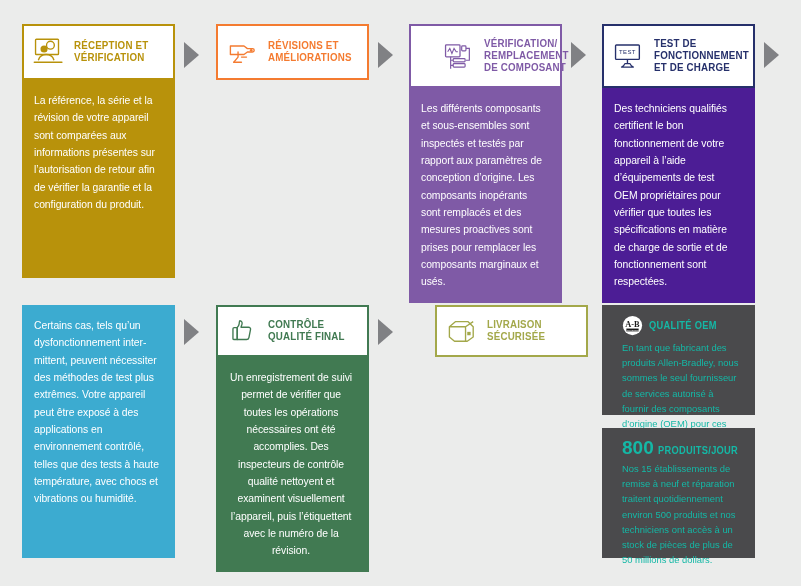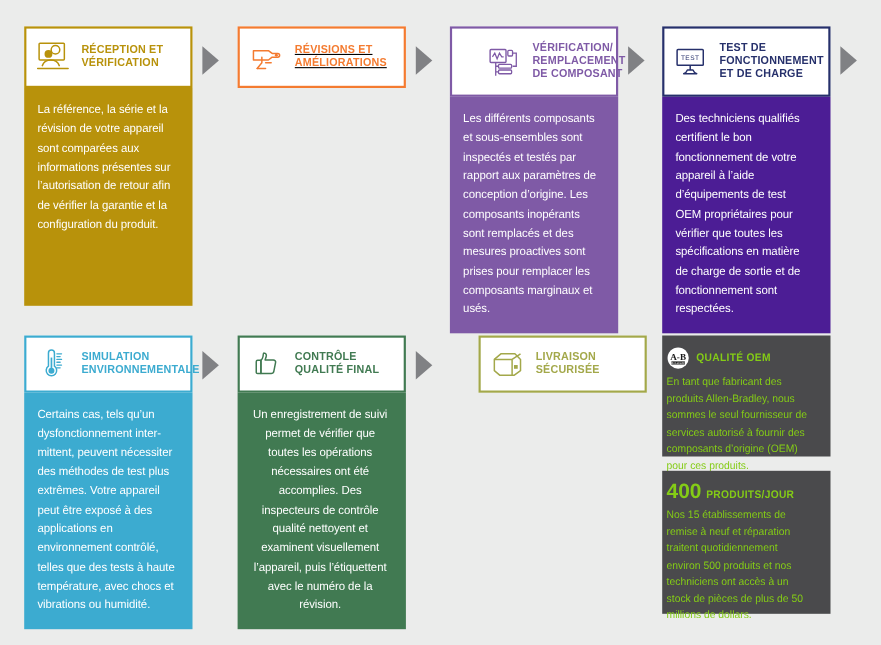--- a/index.html
+++ b/index.html
@@ -57,22 +57,22 @@
     border-top: 13px solid transparent;
     border-bottom: 13px solid transparent;
     border-left: 15px solid #808184;
   }
 
   
   .fact {
     position: absolute;
     width: 153px;
     background: #4a4a4c;
-    color: #84cc16;
-    padding: 10px 11px 11px 4px;
+    color: #14b8a6;
+    padding: 10px 11px 11px 20px;
   }
   .fact-head {
     display: flex;
     align-items: center;
     gap: 6px;
     margin-bottom: 4px;
   }
   .fact-title {
     font-size: 10px;
     font-weight: bold;
@@ -110,21 +110,21 @@
         <line x1="1.5" y1="30" x2="34" y2="30" stroke="#b8920b" stroke-width="1.7" stroke-linecap="round"></line>
       </svg>
       <div class="card-title" style="color:#b8920b;">RÉCEPTION ET VÉRIFICATION</div>
     </div>
     <div class="card-body" style="background:#b8920b;">
       <p>La référence, la série et la révision de votre appareil sont comparées aux informations présentes sur l’autorisation de retour afin de vérifier la garantie et la configuration du produit.</p>
     </div>
   </div>
   <div class="arrow" style="left:184px; top:42px;"></div>
 
-  <div class="card" style="left:216px; top:24px; height:254px;text-decoration:underline;">
+  <div class="card" style="left:216px; top:24px; height:254px;">
     <div class="card-head" style="border-color:#f47b30;">
       <svg class="card-icon" viewBox="0 0 40 36">
         <path d="M4 11h16l4 3h6a2 2 0 0 1 0 4h-6l-4 3H4z" fill="none" stroke="#f47b30" stroke-width="1.6" stroke-linejoin="round"></path>
         <path d="M13 18v6l-5 6" fill="none" stroke="#f47b30" stroke-width="1.6" stroke-linecap="round"></path>
         <path d="M8 30h9" fill="none" stroke="#f47b30" stroke-width="1.6" stroke-linecap="round"></path>
         <circle cx="28.5" cy="16" r="1.6" fill="#f47b30"></circle>
         <path d="M17 24h6" fill="none" stroke="#f47b30" stroke-width="1.5" stroke-linecap="round"></path>
       </svg>
       <div class="card-title" style="color:#f47b30;">RÉVISIONS ET AMÉLIORATIONS</div>
     </div>
@@ -160,29 +160,20 @@
       </svg>
       <div class="card-title" style="color:#26306b;">TEST DE FONCTIONNEMENT ET DE CHARGE</div>
     </div>
     <div class="card-body" style="background:#4c1d95;">
       <p>Des techniciens qualifiés certifient le bon fonctionnement de votre appareil à l’aide d’équipements de test OEM propriétaires pour vérifier que toutes les spécifications en matière de charge de sortie et de fonctionnement sont respectées.</p>
     </div>
   </div>
   <div class="arrow" style="left:764px; top:42px;"></div>
 
   <div class="card" style="left:22px; top:305px; height:253px;">
-    <div class="card-head" style="border-color:#3cabd0; min-height:52px;">
-      <svg class="card-icon" viewBox="0 0 40 36">
-        <path d="M13 6a3.2 3.2 0 0 1 6.4 0v14.2a5.6 5.6 0 1 1-6.4 0z" fill="none" stroke="#3cabd0" stroke-width="1.6"></path>
-        <circle cx="16.2" cy="25" r="3.2" fill="#3cabd0"></circle>
-        <rect x="15.3" y="11" width="1.8" height="12" fill="#3cabd0"></rect>
-        <path d="M22 7h5M22 10h3.5M22 13h5M22 16h3.5M22 19h5M22 22h3.5" stroke="#3cabd0" stroke-width="1.4" stroke-linecap="round"></path>
-      </svg>
-      <div class="card-title" style="color:#3cabd0;">SIMULATION ENVIRONNEMENTALE</div>
-    </div>
     <div class="card-body" style="background:#3cabd0;">
       <p>Certains cas, tels qu’un dysfonctionnement inter-mittent, peuvent nécessiter des méthodes de test plus extrêmes. Votre appareil peut être exposé à des applications en environnement contrôlé, telles que des tests à haute température, avec chocs et vibrations ou humidité.</p>
     </div>
   </div>
   <div class="arrow" style="left:184px; top:319px;"></div>
 
   <div class="card" style="left:216px; top:305px; height:253px;">
     <div class="card-head" style="border-color:#417a52; min-height:52px;">
       <svg class="card-icon" viewBox="0 0 40 36">
         <path d="M15 6c2.5 0 3.2 2.2 2.6 4.2-.4 1.4-1.1 2.6-1.1 3.4h8.8c1.6 0 2.7 1.1 2.4 2.6l-1.9 9.5c-.3 1.5-1.4 2.3-2.9 2.3H12V14c1-1 2-2.3 2.3-4.4.2-1.4.1-3.6.7-3.6z" fill="none" stroke="#417a52" stroke-width="1.6" stroke-linejoin="round"></path>
@@ -215,19 +206,19 @@
         <rect x="5" y="15.5" width="14" height="3.2" fill="#1a1a1a"></rect>
         <text x="12" y="18.3" font-family="Liberation Sans, sans-serif" font-size="2.8" text-anchor="middle" fill="#ffffff">Allen-Bradley</text>
       </svg>
       <div class="fact-title">QUALITÉ OEM</div>
     </div>
     <div class="fact-body">En tant que fabricant des produits Allen-Bradley, nous sommes le seul fournisseur de services autorisé à fournir des composants d’origine (OEM) pour ces produits.</div>
   </div>
 
   <div class="fact" style="left:602px; top:428px; height:130px;">
     <div class="fact-head" style="gap:0; align-items:baseline;">
-      <div class="fact-big">400</div>
+      <div class="fact-big">800</div>
       <div class="fact-title">PRODUITS/JOUR</div>
     </div>
     <div class="fact-body">Nos 15 établissements de remise à neuf et réparation traitent quotidiennement environ 500 produits et nos techniciens ont accès à un stock de pièces de plus de 50 millions de dollars.</div>
   </div>
 
 </div>
 
 </body></html>

